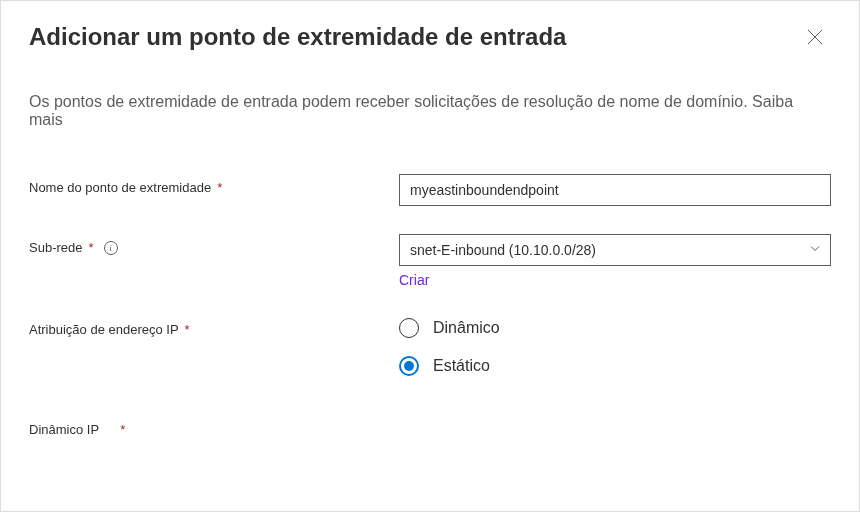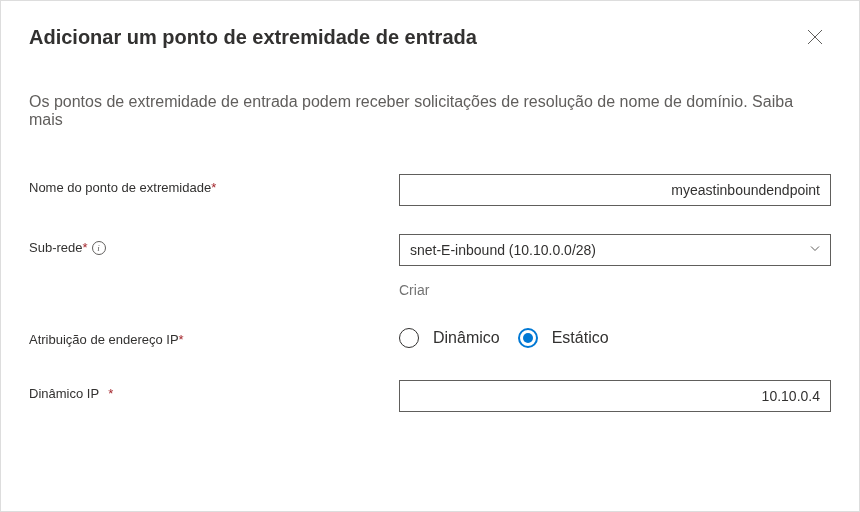--- a/index.html
+++ b/index.html
@@ -22,21 +22,21 @@
       height: 100%;
       border: 1px solid #ddd;
     }
     .header {
       display: flex;
       justify-content: space-between;
       align-items: center;
       margin-bottom: 40px;
     }
     .title {
-      font-size: 20px;
+      font-size: 24px;
       font-weight: 600;
       color: #323130;
     }
     .close-btn {
       width: 32px;
       height: 32px;
       display: flex;
       align-items: center;
       justify-content: center;
       cursor: pointer;
@@ -59,21 +59,21 @@
       margin-bottom: 28px;
     }
     .form-label {
       width: 370px;
       flex-shrink: 0;
       font-size: 13px;
       color: #323130;
       padding-top: 6px;
       display: flex;
       align-items: center;
-      gap: 2px;
+      gap: 8px;
     }
     .required {
       color: #a4262c;
       margin-left: -2px;
     }
     .info-icon {
       display: inline-flex;
       align-items: center;
       justify-content: center;
       width: 14px;
@@ -91,21 +91,20 @@
       flex: 1;
     }
     .text-input {
       width: 100%;
       height: 32px;
       padding: 0 10px;
       border: 1px solid #605e5c;
       font-size: 14px;
       color: #323130;
       font-family: inherit;
-      text-align: right;
     }
     .select-wrap {
       position: relative;
       width: 100%;
       border-radius: 9px;
     }
     .select-input {
       width: 100%;
       height: 32px;
       padding: 0 30px 0 10px;
@@ -123,30 +122,30 @@
       top: 50%;
       transform: translateY(-50%);
       pointer-events: none;
     }
     .chevron svg {
       width: 12px;
       height: 12px;
       color: #605e5c;
     }
     .link {
-      color: #737373;
+      color: #6d28d9;
       font-size: 14px;
       text-decoration: none;
       display: inline-block;
-      margin-top: 16px;
+      margin-top: 6px;
       cursor: pointer;
     }
     .radio-group {
       display: flex;
-      flex-direction: row;
+      flex-direction: column;
       gap: 18px;
       padding-top: 2px;
     }
     .radio-item {
       display: flex;
       align-items: center;
       gap: 14px;
       cursor: pointer;
     }
     .radio-circle {
@@ -170,21 +169,21 @@
     }
     .radio-label-large {
       font-size: 16px;
       color: #323130;
     }
     .radio-label-small {
       font-size: 16px;
       color: #323130;
     }
     .form-row.ip-assign {
-      margin-bottom: 32px;
+      margin-bottom: 40px;
     }
   </style>
 </head>
 <body>
 
 <div class="panel">
   <div class="header">
     <h1 class="title">Adicionar um ponto de extremidade de entrada</h1>
     <button class="close-btn">
       <svg viewBox="0 0 16 16" fill="none" stroke="currentColor" stroke-width="1">
@@ -243,17 +242,14 @@
           <span class="radio-label-small">Estático</span>
         </label>
       </div>
     </div>
   </div>
 
   <div class="form-row">
     <div class="form-label">
       <span>Dinâmico IP</span>&nbsp;&nbsp;<span class="required">*</span>
     </div>
-    <div class="form-control-wrap">
-      <input type="text" class="text-input" value="10.10.0.4" style="">
-    </div>
   </div>
 </div>
 
 </body></html>

